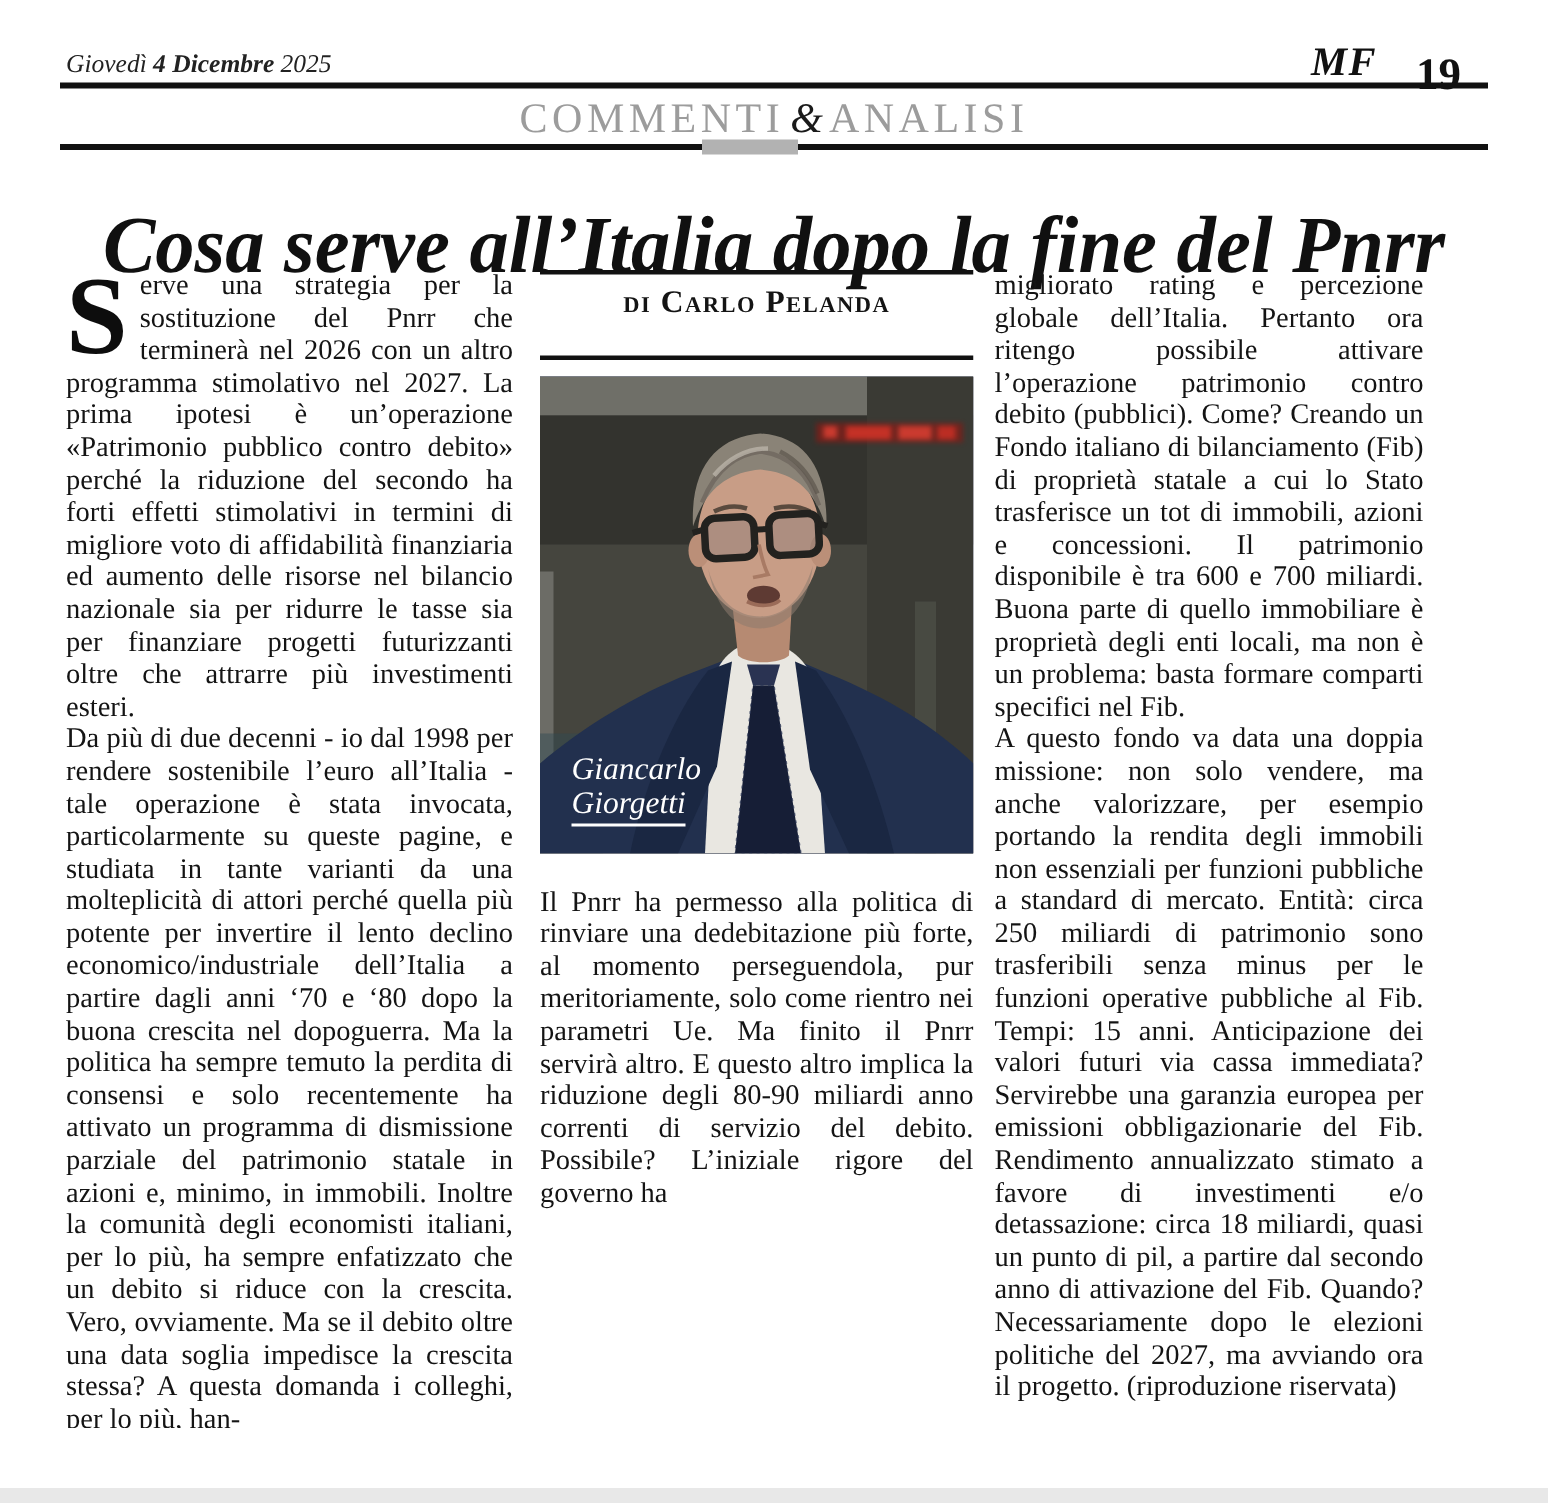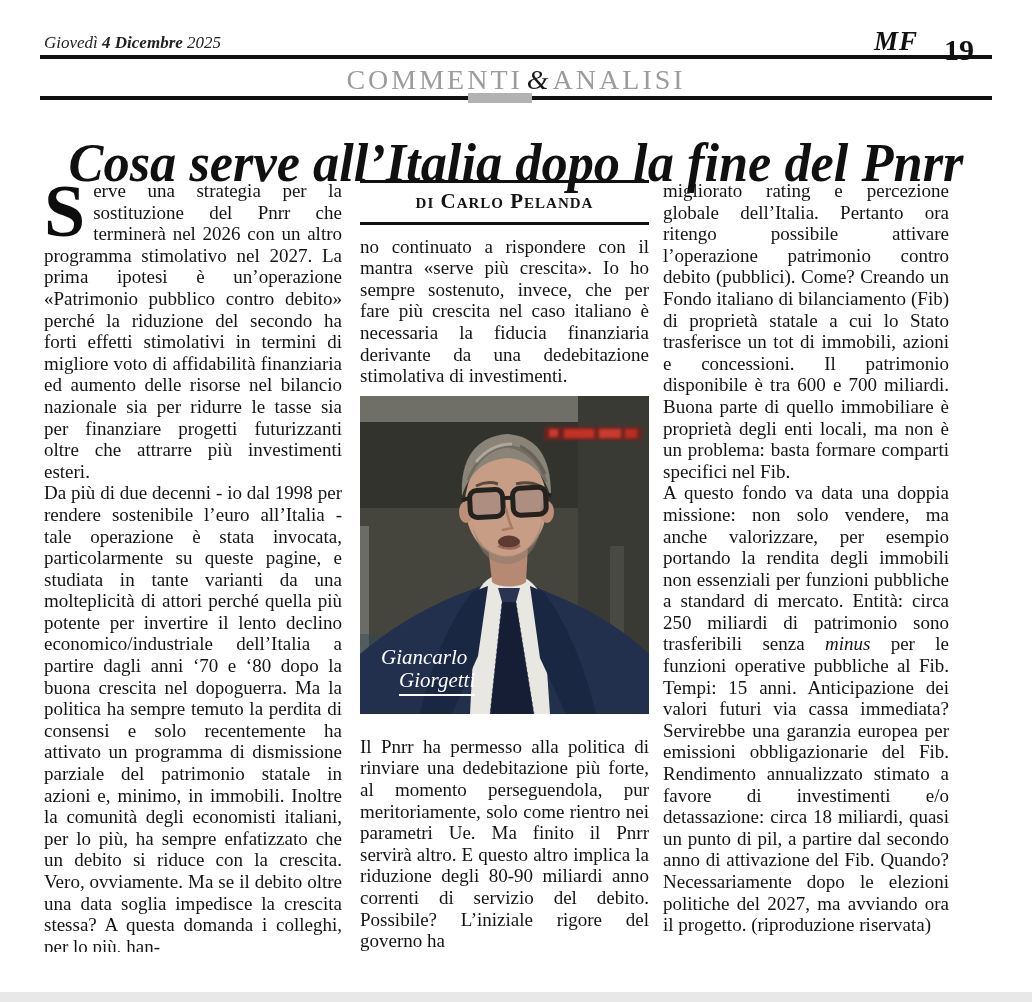--- a/index.html
+++ b/index.html
@@ -35,39 +35,39 @@
     hyphens:auto;-webkit-hyphens:auto;overflow-wrap:break-word;
   }
   .col p{margin:0;}
   .col1{left:44px;width:298px;}
   .col2{left:360px;width:289px;}
   .col3{left:663px;width:286px;}
   .dropcap{
     float:left;font-weight:bold;font-size:74px;line-height:58px;
     padding:2px 8px 0 0;color:#0d0d0d;
   }
-  .ital{font-style:italic;}
+  .ital{}
   
   .byline-box{
     border-top:3px solid #111;border-bottom:3px solid #111;
-    text-align:center;padding:8px 0 9px 0;margin-bottom:11px;
+    text-align:center;padding:8px 0 24px 0;margin-bottom:11px;
     font-variant:small-caps;font-weight:bold;font-size:21px;letter-spacing:1px;
   }
   .after-byline{margin-bottom:0;}
   
   .photo{
     position:relative;width:289px;height:318px;margin:9px 0 22px 0;
     background:#0f172a;overflow:hidden;
   }
   .photo svg{display:block;}
   .photo-caption{
     position:absolute;left:21px;top:250px;color:#ffffff;
     font-style:italic;font-size:21px;line-height:23px;z-index:3;
   }
-  .photo-caption .cap2{display:inline-block;border-bottom:2px solid #fff;padding-bottom:2px;margin-left:18px;}
+  .photo-caption .cap2{display:inline-block;border-bottom:2px solid #fff;padding-bottom:2px;}
 </style>
 </head>
 <body>
 
 <div class="page">
 
   <div class="dateline"><span>Giovedì</span><b> 4 Dicembre </b><span>2025</span></div>
   <div class="brand">MF</div>
   <div class="pagenum">19</div>
   <div class="rule rule-top"></div>
@@ -78,21 +78,20 @@
 
   <h1 class="headline">Cosa serve all’Italia dopo la fine del Pnrr</h1>
 
   <div class="col col1">
     <p><span class="dropcap">S</span><span>erve una strategia per la sostituzione del Pnrr che terminerà nel 2026 con un altro programma stimolativo nel 2027. La prima ipotesi è un’operazione «Patrimonio pubblico contro debito» perché la riduzione del secondo ha forti effetti stimolativi in termini di migliore voto di affidabilità finanziaria ed aumento delle risorse nel bilancio nazionale sia per ridurre le tasse sia per finanziare progetti futurizzanti oltre che attrarre più investimenti esteri.</span></p>
     <p>Da più di due decenni - io dal 1998 per rendere sostenibile l’euro all’Italia - tale operazione è stata invocata, particolarmente su queste pagine, e studiata in tante varianti da una molteplicità di attori perché quella più potente per invertire il lento declino economico/industriale dell’Italia a partire dagli anni ‘70 e ‘80 dopo la buona crescita nel dopoguerra. Ma la politica ha sempre temuto la perdita di consensi e solo recentemente ha attivato un programma di dismissione parziale del patrimonio statale in azioni e, minimo, in immobili. Inoltre la comunità degli economisti italiani, per lo più, ha sempre enfatizzato che un debito si riduce con la crescita. Vero, ovviamente. Ma se il debito oltre una data soglia impedisce la crescita stessa? A questa domanda i colleghi, per lo più, han-</p>
   </div>
 
   <div class="col col2">
     <div class="byline-box">di Carlo Pelanda</div>
-    <p class="after-byline">no continuato a rispondere con il mantra «serve più crescita». Io ho sempre sostenuto, invece, che per fare più crescita nel caso italiano è necessaria la fiducia finanziaria derivante da una dedebitazione stimolativa di investimenti.</p>
 
     <div class="photo">
       <svg width="289" height="318" viewBox="0 0 289 318" xmlns="http://www.w3.org/2000/svg">
 
         <rect x="0" y="0" width="289" height="318" fill="#45453e"></rect>
         <rect x="0" y="0" width="289" height="26" fill="#6f6f68"></rect>
         <rect x="0" y="26" width="289" height="86" fill="#33332e"></rect>
         <rect x="218" y="0" width="71" height="318" fill="#3a3a34"></rect>
         <rect x="0" y="130" width="9" height="140" fill="#8d8d86" opacity="0.55"></rect>
         <rect x="0" y="238" width="42" height="80" fill="#2e4a52" opacity="0.45"></rect>

